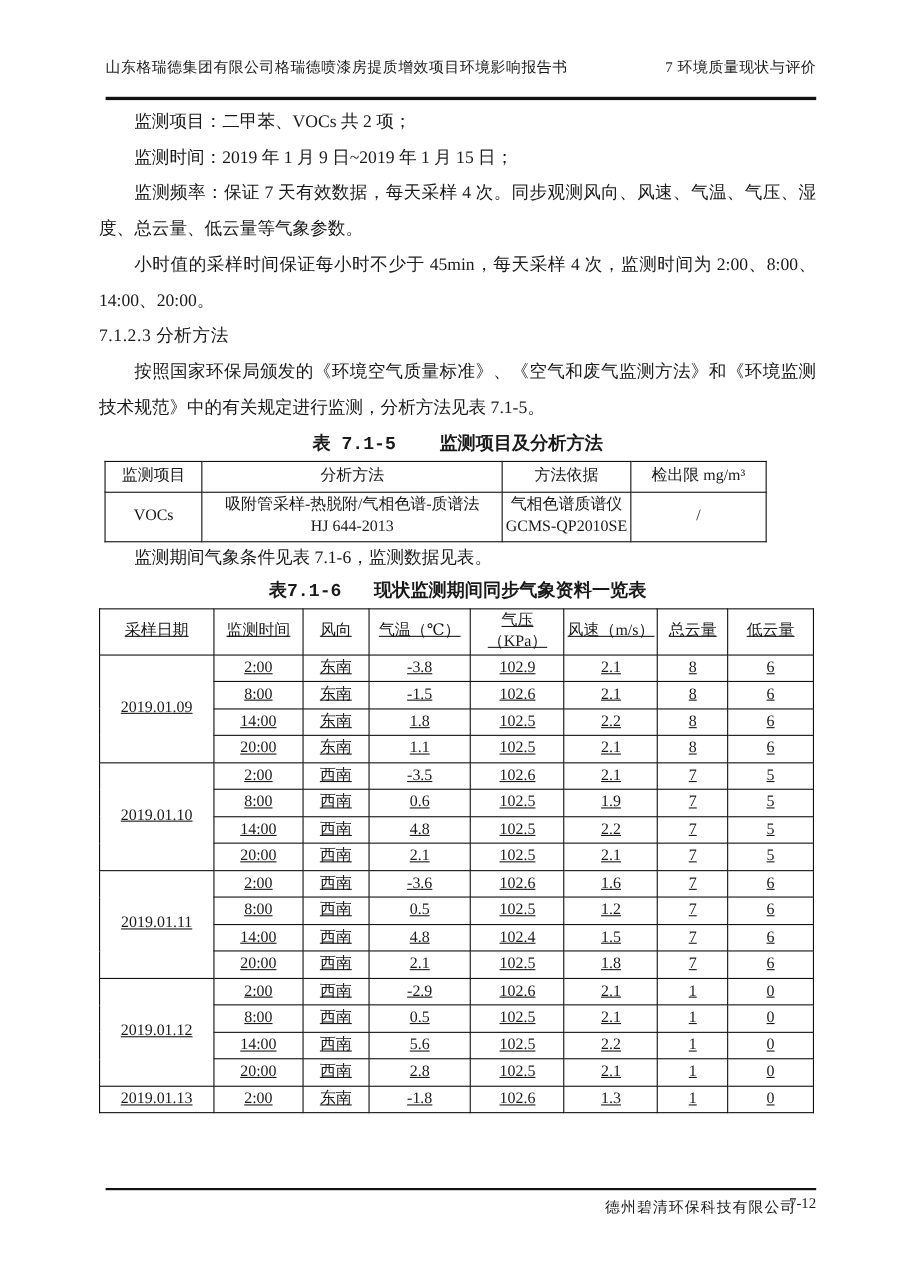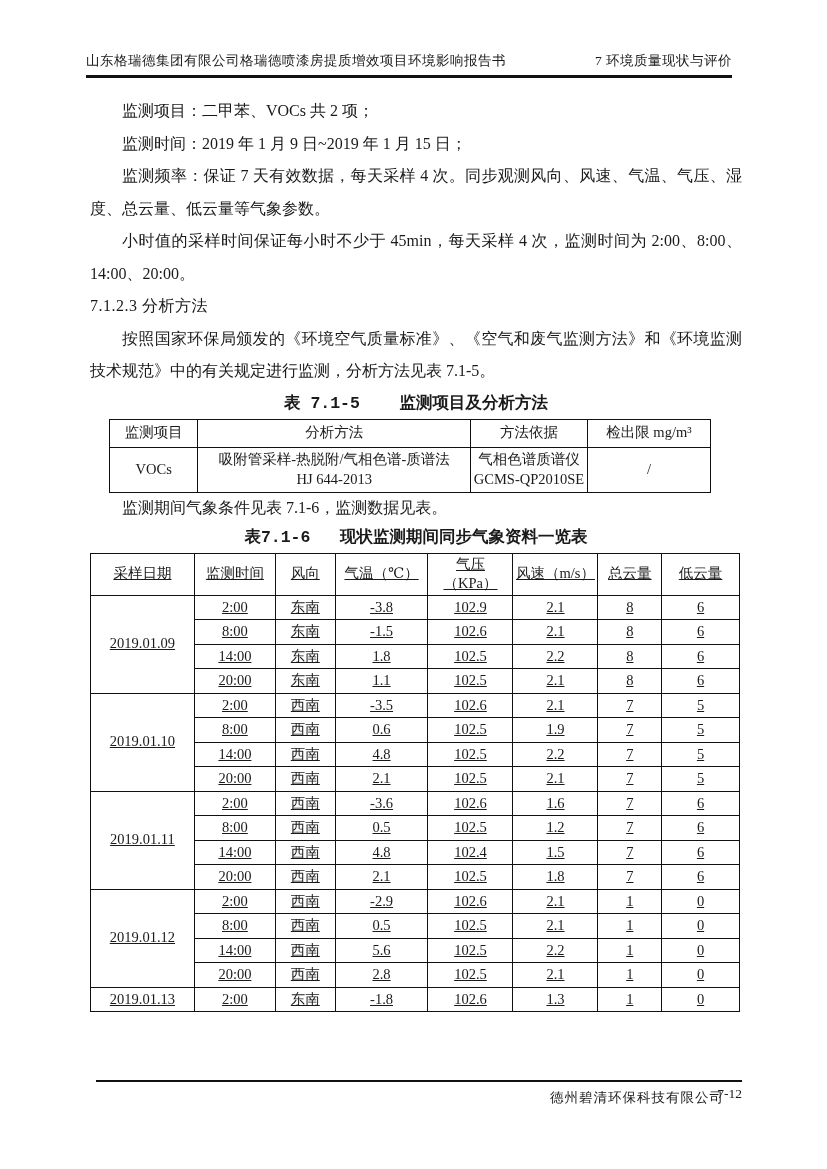--- a/index.html
+++ b/index.html
@@ -8,24 +8,24 @@
     width: 827px; height: 1169px;
     font-family: "Liberation Serif", "DejaVu Serif", serif;
     color: #1a1a1a;
     position: relative;
     overflow: hidden;
   }
   .page { position: absolute; left: 0; top: 0; width: 827px; height: 1169px; }
 
   
   .doc-header {
-    position: absolute; left: 86px; top: 52px; width: 646px;
+    position: absolute; left: 96px; top: 52px; width: 646px;
     display: flex; justify-content: space-between; align-items: flex-end;
     font-size: 13.5px; letter-spacing: 0.5px;
-    padding-bottom: 5px;
+    padding-bottom: 18px;
     border-bottom: 3px solid #111;
   }
 
   
   .doc-body {
     position: absolute; left: 90px; top: 95px; width: 652px;
     font-size: 16px; line-height: 32.5px;
     text-align: justify;
   }
   .para { text-indent: 2em; }
@@ -42,21 +42,21 @@
   
   table { border-collapse: collapse; table-layout: fixed; }
   td, th {
     border: 1px solid #111;
     text-align: center; vertical-align: middle;
     font-weight: normal;
     font-size: 14.5px; line-height: 1.35;
     padding: 1px 2px;
     overflow: hidden;
   }
-  .tbl-5 { width: 602px; margin-left: 19px; }
+  .tbl-5 { width: 602px; margin-left: 5px; }
   .tbl-5 th { height: 28px; }
   .tbl-5 td { height: 45px; }
   .tbl-6 { width: 650px; text-decoration: underline; }
   .tbl-6 th { height: 27px; }
   .tbl-6 td { height: 24.5px; padding: 0 2px; }
 
   
   .doc-footer {
     position: absolute; left: 96px; top: 1080px; width: 646px;
     border-top: 2px solid #111;

